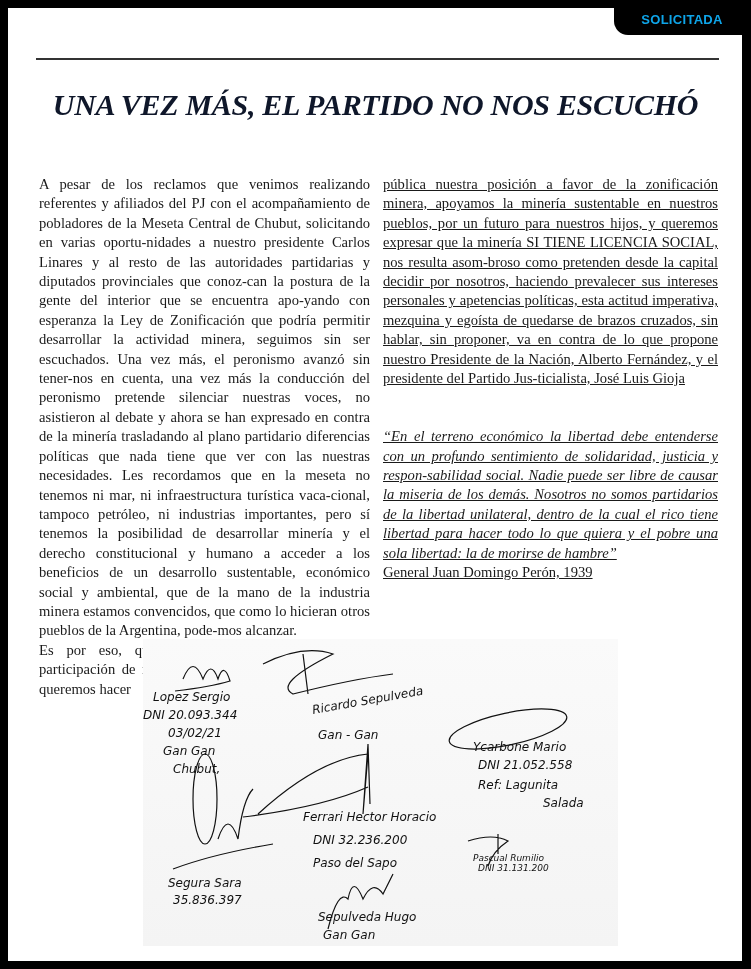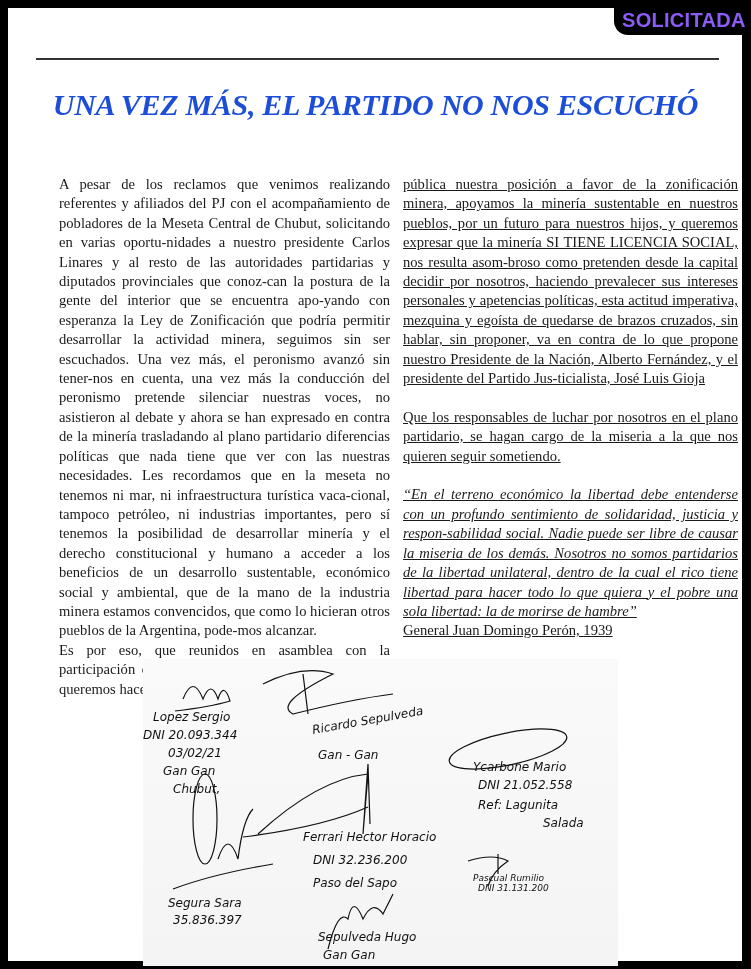--- a/index.html
+++ b/index.html
@@ -1,50 +1,49 @@
 <!DOCTYPE html>
 <html><head>
 <meta charset="utf-8">
 <style>
   html, body { margin:0; padding:0; }
   body { width:751px; height:969px; background:#000; position:relative; overflow:hidden; }
   .page { position:absolute; left:8px; top:8px; width:734px; height:953px; background:#fff; border-top-right-radius:0; }
   .section-tab { position:absolute; right:0; top:0; width:128px; height:27px; background:#000;
-    border-bottom-left-radius:14px; color:#8b5cf6; font-family:"Liberation Sans", sans-serif; font-weight:bold;
-    font-size:20px; letter-spacing:0.3px; text-align:center; line-height:24px; padding-left:8px; box-sizing:border-box; }
+    border-bottom-left-radius:14px; color:#0ea5e9; font-family:"Liberation Sans", sans-serif; font-weight:bold;
+    font-size:13px; letter-spacing:0.3px; text-align:center; line-height:24px; padding-left:8px; box-sizing:border-box; }
   .rule { position:absolute; left:28px; top:50px; width:683px; height:2px; background:#333; }
   .headline { position:absolute; left:0; top:80px; width:735px; text-align:center;
-    font-family:"Liberation Serif", serif; font-style:italic; font-weight:bold; font-size:30px; color:#1d4ed8; letter-spacing:-0.3px; }
-  .col { position:absolute; top:167px; font-family:"Liberation Serif", serif; font-size:14.6px; line-height:19.4px; color:#1a1a1a; text-align:justify; hyphens:manual;margin-left:20px; }
+    font-family:"Liberation Serif", serif; font-style:italic; font-weight:bold; font-size:30px; color:#0f172a; letter-spacing:-0.3px; }
+  .col { position:absolute; top:167px; font-family:"Liberation Serif", serif; font-size:14.6px; line-height:19.4px; color:#1a1a1a; text-align:justify; hyphens:manual; }
   .col-left { left:31px; width:331px; }
   .col-right { left:375px; width:335px;text-decoration:underline; }
   .col p { margin:0; }
   .gap { height:19.4px; }
   .quote { font-style:italic; }
-  .signatures { position:absolute; left:135px; top:651px; width:475px; height:307px; background:linear-gradient(180deg,#fafafa 0%,#f4f4f4 100%); }
+  .signatures { position:absolute; left:135px; top:631px; width:475px; height:307px; background:linear-gradient(180deg,#fafafa 0%,#f4f4f4 100%); }
   .signatures svg { width:100%; height:100%; }
   .sig-text { font-family:"DejaVu Sans", sans-serif; font-size:12px; fill:#111; font-style:italic; }
 </style>
 </head>
 <body>
 
 <div class="page">
   <div class="section-tab">SOLICITADA</div>
   <div class="rule"></div>
   <h1 class="headline" style="margin:0;">UNA VEZ MÁS, EL PARTIDO NO NOS ESCUCHÓ</h1>
 
   <div class="col col-left">
     <p>A pesar de los reclamos que venimos realizando referentes y afiliados del PJ con el acompañamiento de pobladores de la Meseta Central de Chubut, solicitando en varias oportu-nidades a nuestro presidente Carlos Linares y al resto de las autoridades partidarias y diputados provinciales que conoz-can la postura de la gente del interior que se encuentra apo-yando con esperanza la Ley de Zonificación que podría permitir desarrollar la actividad minera, seguimos sin ser escuchados. Una vez más, el peronismo avanzó sin tener-nos en cuenta, una vez más la conducción del peronismo pretende silenciar nuestras voces, no asistieron al debate y ahora se han expresado en contra de la minería trasladando al plano partidario diferencias políticas que nada tiene que ver con las nuestras necesidades. Les recordamos que en la meseta no tenemos ni mar, ni infraestructura turística vaca-cional, tampoco petróleo, ni industrias importantes, pero sí tenemos la posibilidad de desarrollar minería y el derecho constitucional y humano a acceder a los beneficios de un desarrollo sustentable, económico social y ambiental, que de la mano de la industria minera estamos convencidos, que como lo hicieran otros pueblos de la Argentina, pode-mos alcanzar.</p>
     <p>Es por eso, que reunidos en asamblea con la participación de referentes de las distintas localidades queremos hacer</p>
   </div>
 
   <div class="col col-right">
     <p>pública nuestra posición a favor de la zonificación minera, apoyamos la minería sustentable en nuestros pueblos, por un futuro para nuestros hijos, y queremos expresar que la minería SI TIENE LICENCIA SOCIAL, nos resulta asom-broso como pretenden desde la capital decidir por nosotros, haciendo prevalecer sus intereses personales y apetencias políticas, esta actitud imperativa, mezquina y egoísta de quedarse de brazos cruzados, sin hablar, sin proponer, va en contra de lo que propone nuestro Presidente de la Nación, Alberto Fernández, y el presidente del Partido Jus-ticialista, José Luis Gioja</p>
     <div class="gap"></div>
-    <p>Que los responsables de luchar por nosotros en el plano partidario, se hagan cargo de la miseria a la que nos quieren seguir sometiendo.</p>
     <div class="gap"></div>
     <p class="quote">“En el terreno económico la libertad debe entenderse con un profundo sentimiento de solidaridad, justicia y respon-sabilidad social. Nadie puede ser libre de causar la miseria de los demás. Nosotros no somos partidarios de la libertad unilateral, dentro de la cual el rico tiene libertad para hacer todo lo que quiera y el pobre una sola libertad: la de morirse de hambre”</p>
     <p>General Juan Domingo Perón, 1939</p>
   </div>
 
   <div class="signatures">
     <svg viewBox="0 0 475 307">
       <g stroke="#111" stroke-width="1.2" fill="none">
 
         <path d="M40 40 q10 -25 20 0 q8 -20 15 0 q6 -18 12 2 q-20 6 -55 10"></path>

